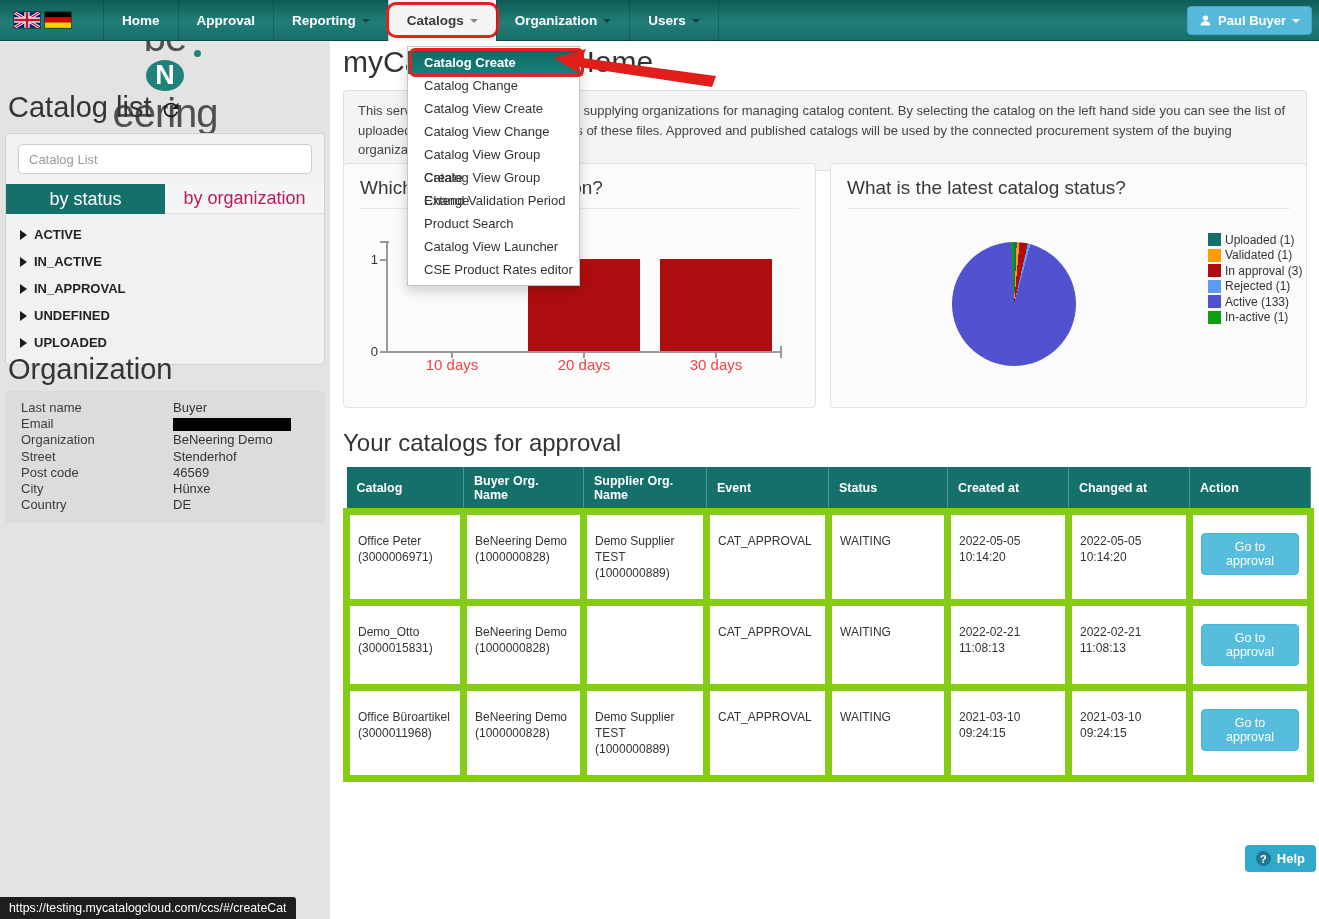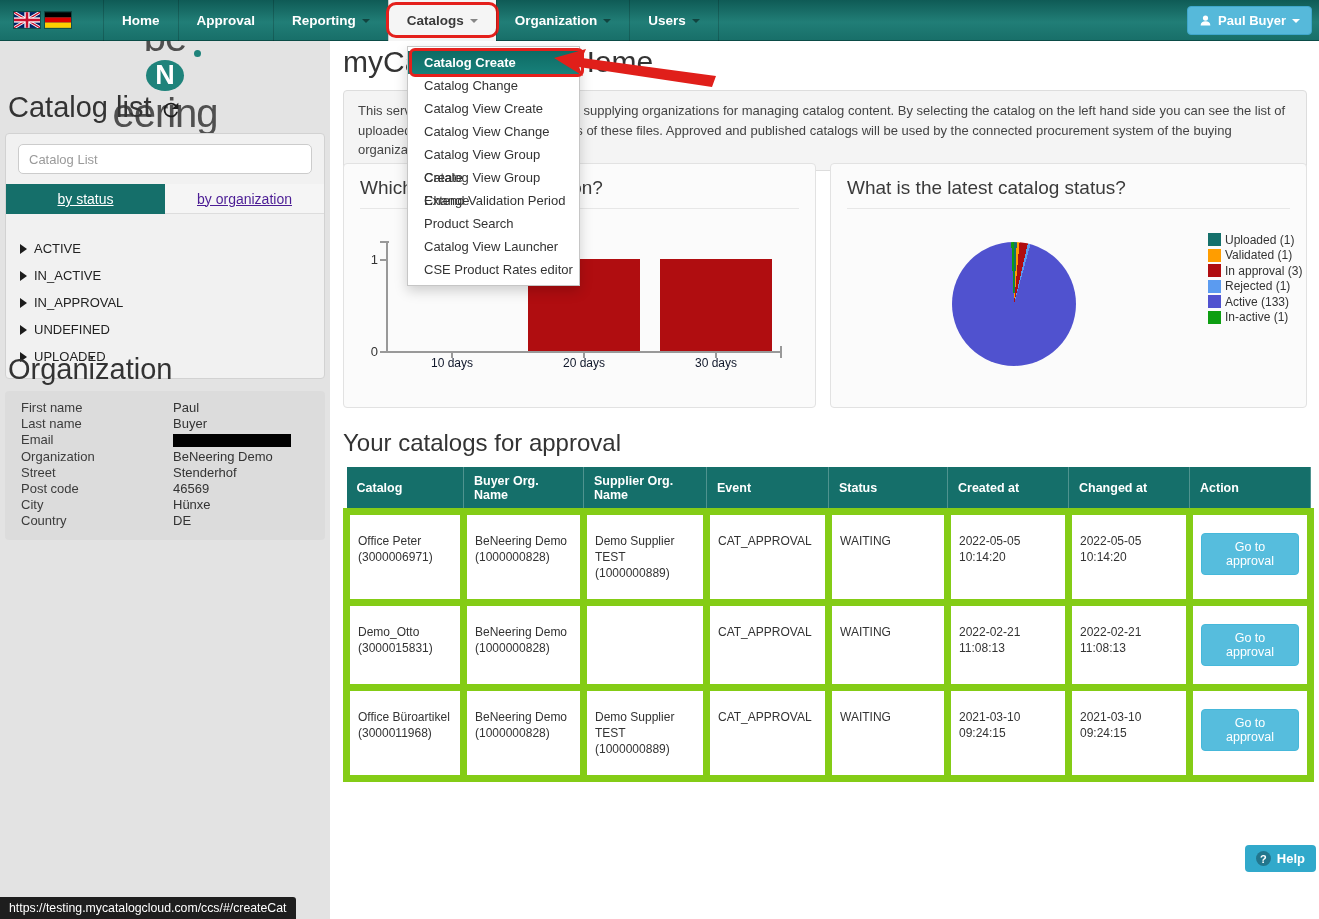--- a/index.html
+++ b/index.html
@@ -57,24 +57,24 @@
     position:absolute; left:5px; right:5px; top:92px;
     background:#f1f1f1; border:1px solid #d2d2d2; border-radius:4px; padding-bottom:8px;
   }
   #catalog-search {
     display:block; margin:10px 12px 0; width:calc(100% - 24px); height:30px;
     border:1px solid #ccc; border-radius:5px; padding:0 10px; font-size:13px;
     font-family:"Liberation Sans",sans-serif; color:#333; background:#fff;
   }
   #catalog-search::placeholder { color:#9a9a9a; }
   #tabs { display:flex; margin-top:10px; height:30px; }
-  .tab { flex:1; display:flex; align-items:center; justify-content:center; font-size:14px; cursor:pointer;text-decoration:underline; }
+  .tab { flex:1; display:flex; align-items:center; justify-content:center; font-size:18px; cursor:pointer; }
   .tab.active { background:#156f6a; color:#fff; }
-  .tab:not(.active) { background:#f5f5f5; color:#4c1d95; border-bottom:1px solid #ddd; }
-  #status-list { margin-top:21px; }
+  .tab:not(.active) { background:#f5f5f5; color:#be185d; border-bottom:1px solid #ddd; }
+  #status-list { margin-top:7px;font-weight:bold; }
   .status-item { height:27px; display:flex; align-items:center; padding-left:14px; font-size:13px; color:#222; cursor:pointer; gap:7px; }
   .tri { width:0; height:0; border-top:5px solid transparent; border-bottom:5px solid transparent; border-left:7px solid #1c1c1c; }
   #org-panel {
     position:absolute; left:5px; right:5px; top:350px;
     background:#dcdcdc; border-radius:4px; padding:9px 0 10px;
   }
   .org-row { display:flex; padding-left:16px; font-size:13px; height:16.2px; line-height:16.2px; color:#3c3c3c; }
   .org-row .lbl { flex:0 0 152px; }
   .org-row .val { color:#333; }
   .redacted { display:inline-block; width:118px; height:13px; background:#000; margin-top:2px; }
@@ -86,21 +86,21 @@
     position:absolute; left:13px; right:12px; top:49px;
     background:#f4f4f4; border:1px solid #ddd; border-radius:4px;
     padding:10px 14px; font-size:13px; line-height:19.5px; color:#444;
   }
   .card { position:absolute; top:122px; height:245px; background:#fbfbfb; border:1px solid #e2e2e2; border-radius:4px; }
   #card-bar  { left:13px;  width:473px; }
   #card-pie  { left:500px; width:477px; }
   .card-title { margin:13px 16px 0; padding-bottom:9px; border-bottom:1px solid #e7e7e7; font-size:19px; font-weight:300; color:#3a3a3a; }
   .axis { position:absolute; background:#999; }
   .bar { position:absolute; }
-  .xlabel { position:absolute; top:192px; width:90px; text-align:center; font-size:12px; color:#0f172a; }
+  .xlabel { position:absolute; top:192px; width:90px; text-align:center; font-size:15px; color:#ef4444; }
   .ylabel { position:absolute; left:8px; width:26px; text-align:right; font-size:13px; color:#333; }
   #pie { position:absolute; left:121px; top:78px; width:124px; height:124px; border-radius:50%; }
   #legend { position:absolute; left:352px; top:68px;padding-left:25px; }
   .legend-item { display:flex; align-items:center; gap:4px; height:15.5px; font-size:12px; color:#333; }
   .swatch { width:13px; height:13px; flex:0 0 13px; }
   #approval-title { position:absolute; left:13px; top:388px; font-size:24px; font-weight:300; color:#333; }
   #cat-table { position:absolute; left:13px; top:426px; width:964px; border-collapse:collapse; table-layout:fixed; }
   #cat-table th {
     background:#156f6a; color:#fff; font-size:12.5px; font-weight:700; text-align:left;
     padding:6px 10px; border-right:1px solid rgba(255,255,255,.25); border-top:1px solid #156f6a;
@@ -234,24 +234,20 @@
         <div class="status-item">
           <span class="tri"></span>
           <span>UPLOADED</span>
         </div>
       </div>
   </div>
   <div class="side-title" id="org-title">
     <span>Organization</span>
   </div>
   <div id="org-panel">
-      <div class="org-row">
-        <span class="lbl">First name</span>
-        <span class="val">Paul</span>
-      </div>
       <div class="org-row">
         <span class="lbl">Last name</span>
         <span class="val">Buyer</span>
       </div>
       <div class="org-row">
         <span class="lbl">Email</span>
         <span class="redacted"></span>
       </div>
       <div class="org-row">
         <span class="lbl">Organization</span>

